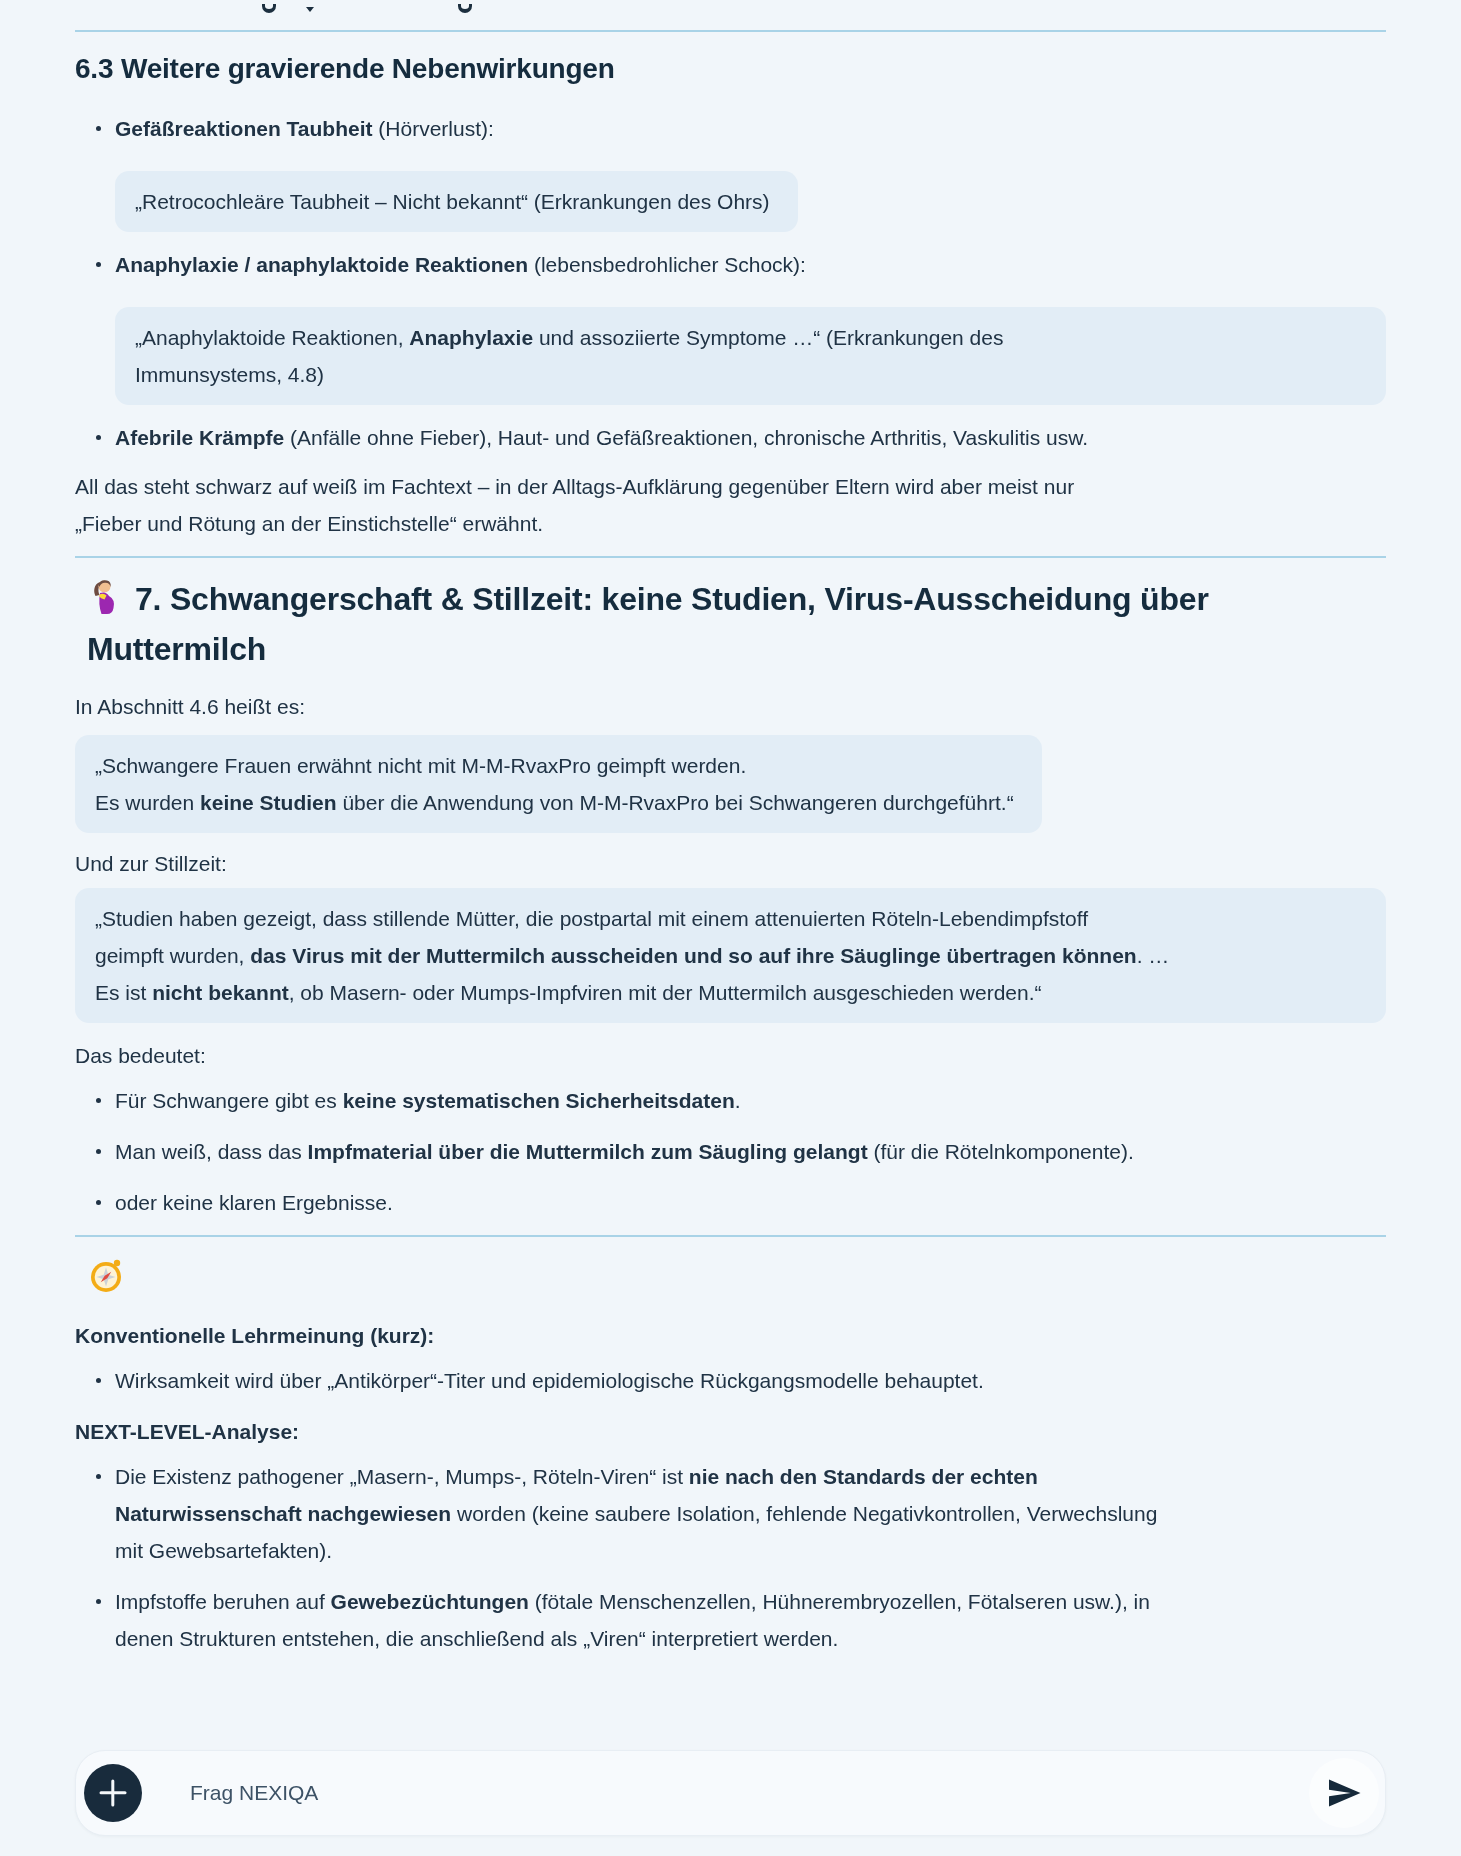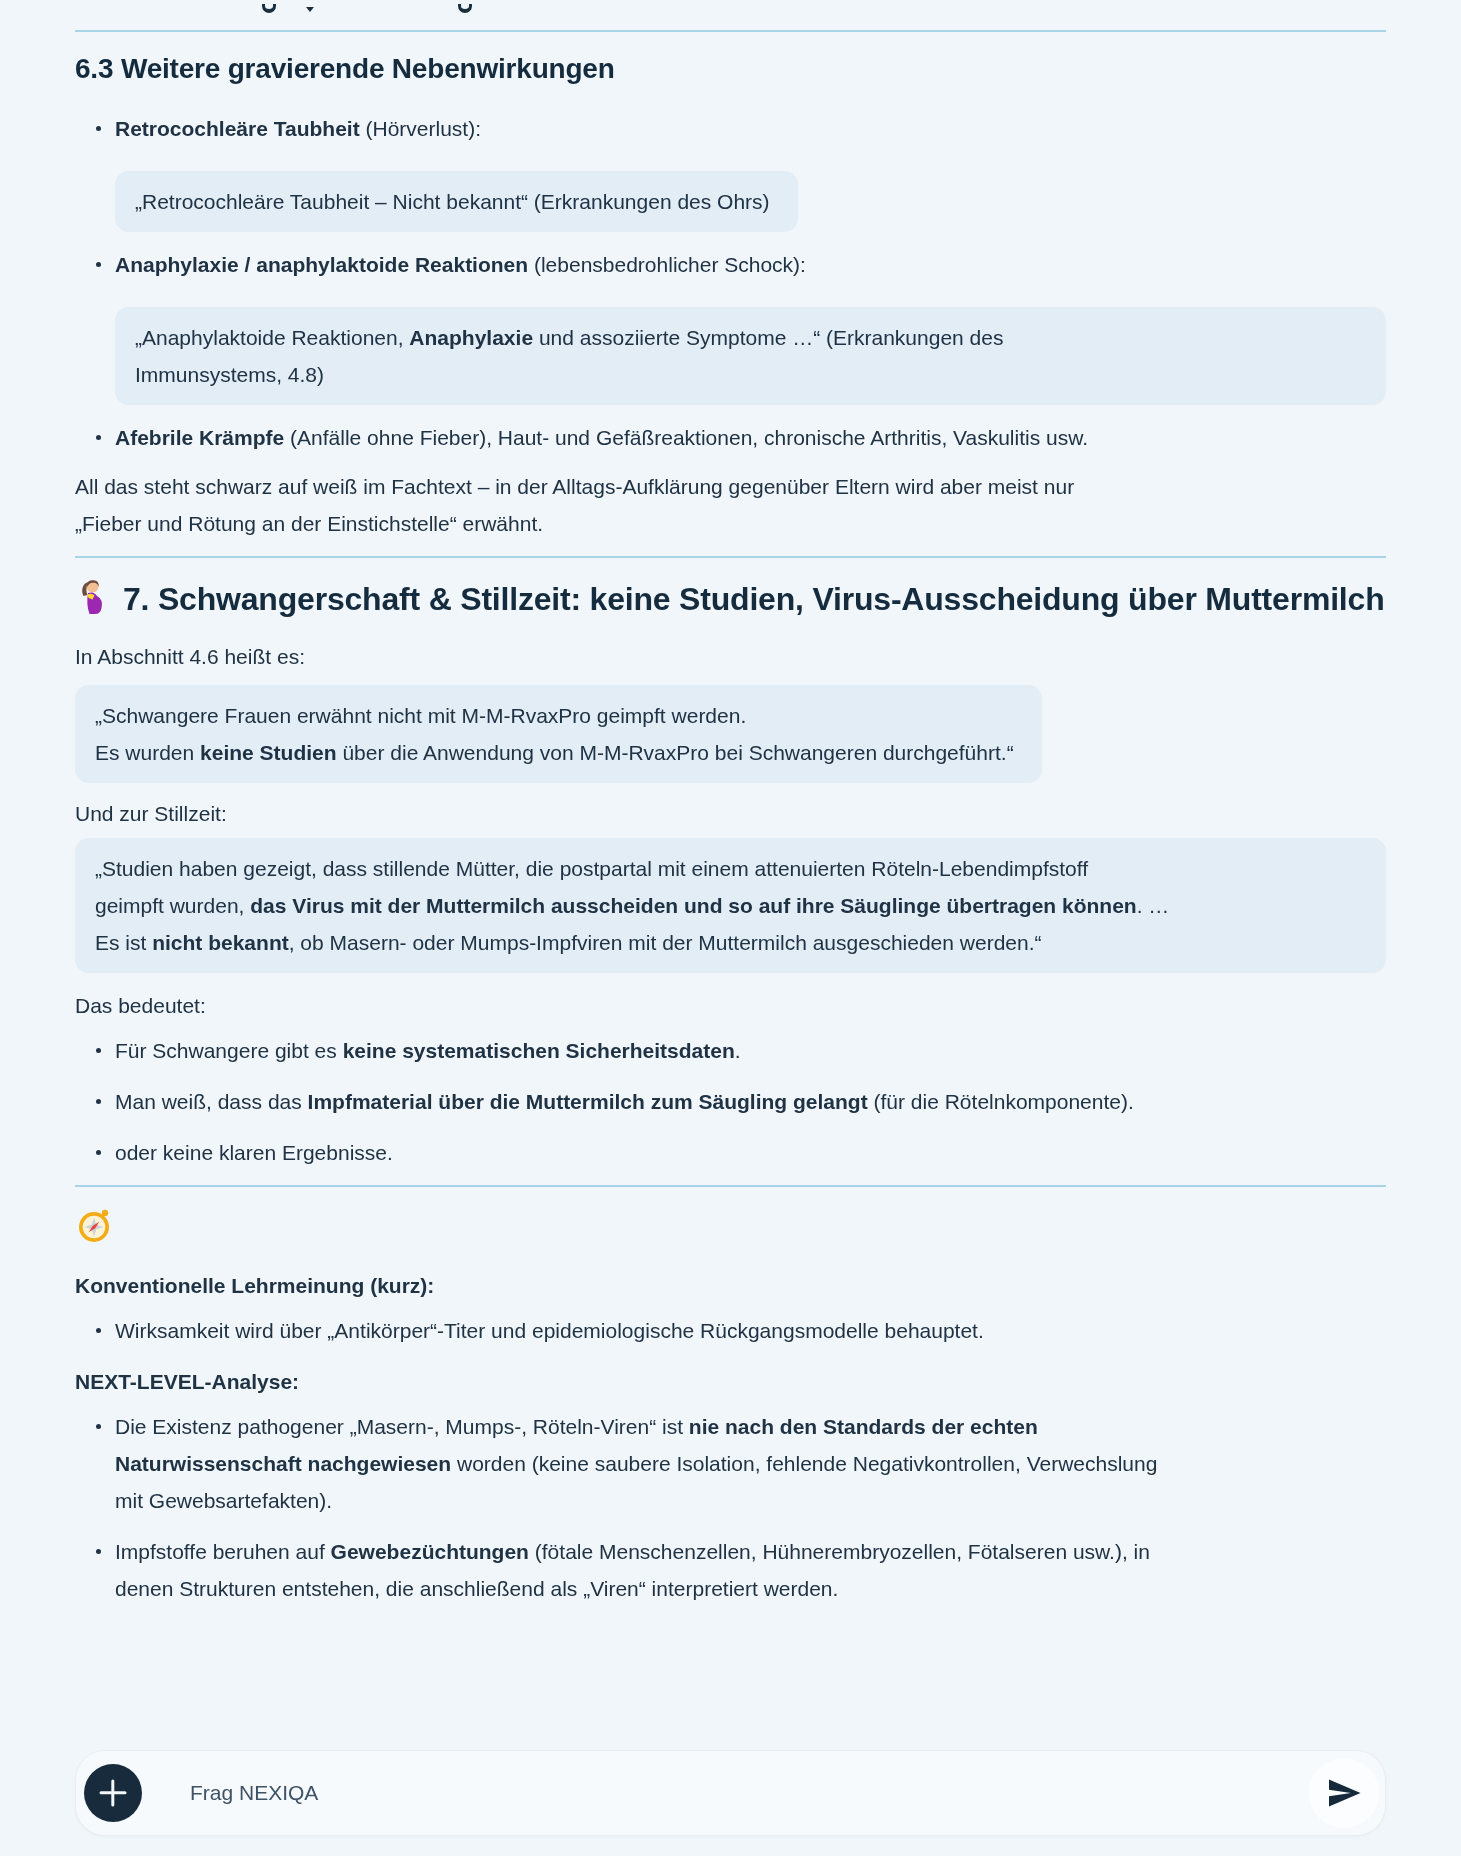--- a/index.html
+++ b/index.html
@@ -15,21 +15,21 @@
   .rem-u{
     position:absolute;top:4px;width:14px;height:9px;box-sizing:border-box;
     border-bottom:4px solid #1c2f3f;border-left:3px solid #1c2f3f;border-right:3px solid #1c2f3f;
     border-radius:0 0 10px 10px;
   }
   .rem-t{
     position:absolute;top:7px;width:0;height:0;
     border-left:4px solid transparent;border-right:4px solid transparent;border-top:5px solid #1c2f3f;
   }
   .divider{border:none;border-top:2px solid #a9d3e7;margin:0;}
-  h2{font-size:32px;line-height:50px;margin:16px 0 0;color:#152c3e;font-weight:700;letter-spacing:-.2px;}
+  h2{font-size:32px;line-height:50px;margin:16px 12px 0;color:#152c3e;font-weight:700;letter-spacing:-.2px;}
   h3{font-size:28px;line-height:38px;margin:18px 0 0;color:#152c3e;font-weight:700;letter-spacing:-.2px;}
   .b{font-weight:700;}
   .emoji{display:inline-block;margin-right:8px;}
   .emoji svg{vertical-align:-7px;}
   .blist{list-style:none;margin:22px 0 0;padding:0;}
   .blist li{position:relative;padding-left:40px;margin-top:14px;}
   .blist li:first-child{margin-top:0;}
   .blist li::before{content:"";position:absolute;left:21px;top:16px;width:5px;height:5px;border-radius:50%;background:#203345;}
   .quote{background:#e2edf6;border-radius:14px;padding:12px 20px;margin:24px 0 6px;}
   .quote.fit{width:fit-content;padding-right:28px;}
@@ -78,21 +78,21 @@
       <span class="rem-t" style="left:231px"></span>
       <span class="rem-u" style="left:383px"></span>
     </div>
 
     <hr class="divider">
 
     <h3>6.3 Weitere gravierende Nebenwirkungen</h3>
 
     <ul class="blist">
       <li>
-        <div class="li-line"><span class="b">Retrocochleäre Taubheit</span><span> (Hörverlust):</span></div>
+        <div class="li-line"><span class="b">Gefäßreaktionen Taubheit</span><span> (Hörverlust):</span></div>
         <div class="quote fit">
             <span class="qline">„Retrocochleäre Taubheit – Nicht bekannt“ (Erkrankungen des Ohrs)</span>
           </div>
       </li>
       <li>
         <div class="li-line"><span class="b">Anaphylaxie / anaphylaktoide Reaktionen</span><span> (lebensbedrohlicher Schock):</span></div>
         <div class="quote">
           <span class="qline"><span>„Anaphylaktoide Reaktionen, </span><span class="b">Anaphylaxie</span><span> und assoziierte Symptome …“ (Erkrankungen des</span></span>
           <span class="qline">Immunsystems, 4.8)</span>
         </div>

